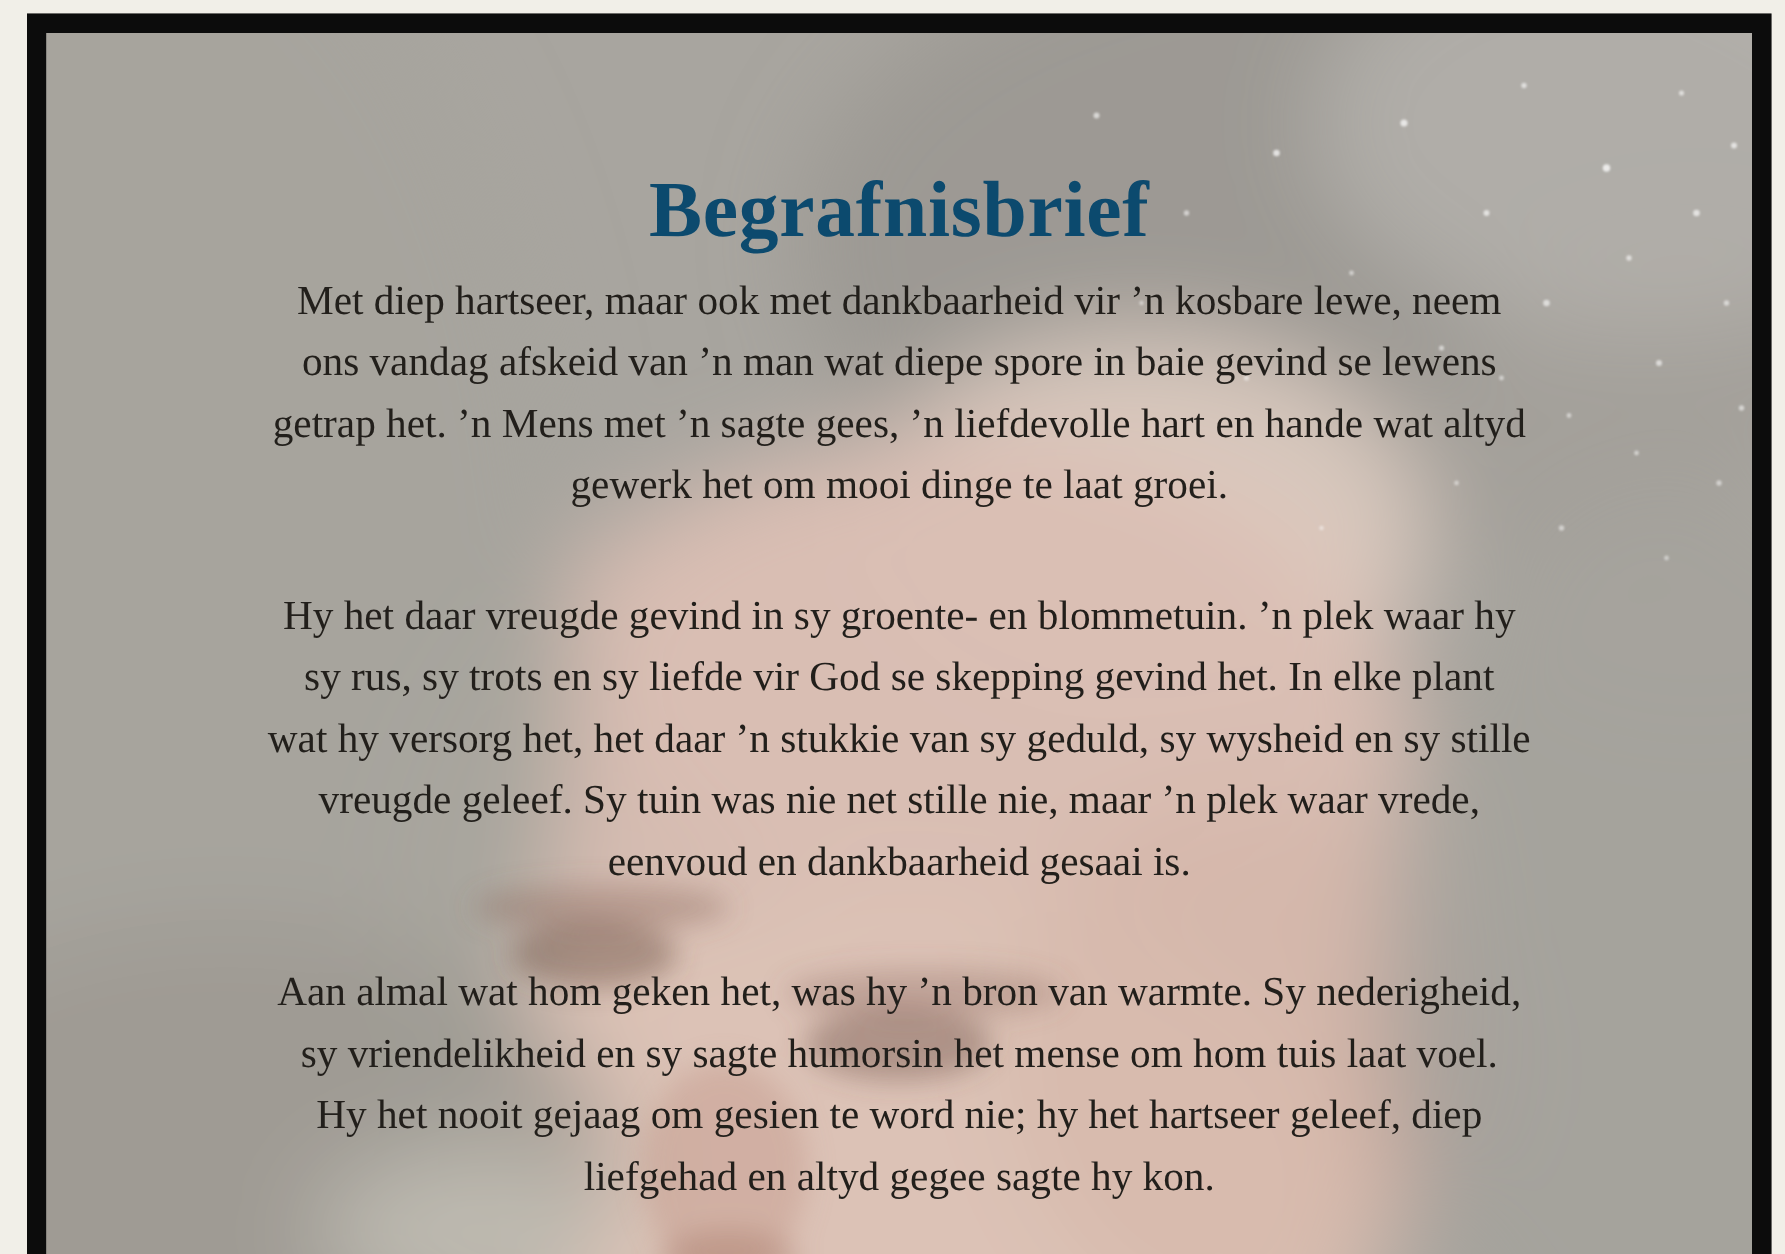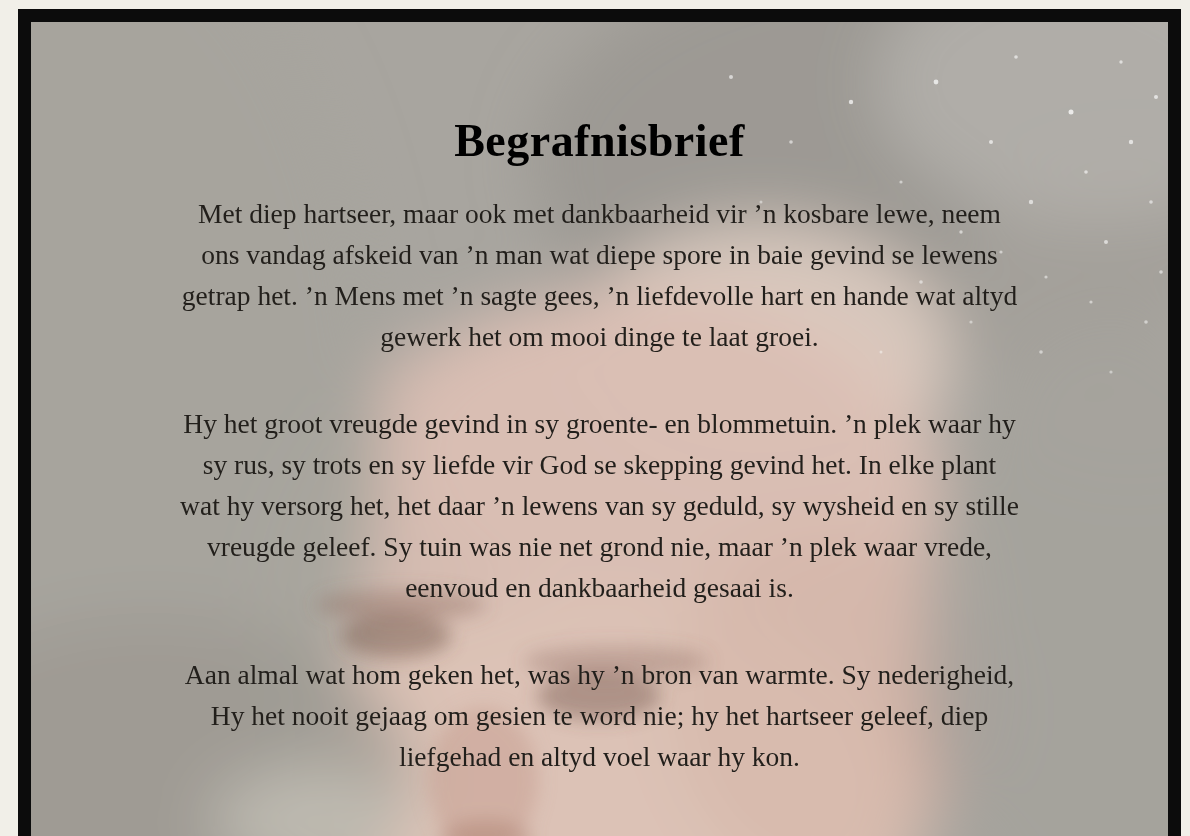--- a/index.html
+++ b/index.html
@@ -33,26 +33,26 @@
   }
   .text-layer {
     position: absolute;
     inset: 0;
     padding: 88px 26px 0 26px;
     box-sizing: border-box;
     text-align: center;
     color: #221f1b;
   }
   .letter-title {
-    font-size: 46px;
+    font-size: 53px;
     line-height: 61px;
     font-weight: 700;
-    margin: 0 0 22px 0;
+    margin: 0 0 8px 0;
     letter-spacing: 0.5px;
-    color: #000000;
+    color: #0c4a6e;
   }
   .para {
     font-size: 27.5px;
     line-height: 41px;
     margin: 0 0 46px 0;
     font-weight: 400;
   }
   .para:last-child { margin-bottom: 0; }
   .text-line { white-space: nowrap; }
 </style>
@@ -142,27 +142,28 @@
     <h1 class="letter-title">Begrafnisbrief</h1>
 
     <div class="para">
       <div class="text-line">Met diep hartseer, maar ook met dankbaarheid vir ’n kosbare lewe, neem</div>
       <div class="text-line">ons vandag afskeid van ’n man wat diepe spore in baie gevind se lewens</div>
       <div class="text-line">getrap het. ’n Mens met ’n sagte gees, ’n liefdevolle hart en hande wat altyd</div>
       <div class="text-line">gewerk het om mooi dinge te laat groei.</div>
     </div>
 
     <div class="para">
-      <div class="text-line">Hy het groot vreugde gevind in sy groente- en blommetuin. ’n plek waar hy</div>
+      <div class="text-line">Hy het daar vreugde gevind in sy groente- en blommetuin. ’n plek waar hy</div>
       <div class="text-line">sy rus, sy trots en sy liefde vir God se skepping gevind het. In elke plant</div>
-      <div class="text-line">wat hy versorg het, het daar ’n lewens van sy geduld, sy wysheid en sy stille</div>
-      <div class="text-line">vreugde geleef. Sy tuin was nie net grond nie, maar ’n plek waar vrede,</div>
+      <div class="text-line">wat hy versorg het, het daar ’n stukkie van sy geduld, sy wysheid en sy stille</div>
+      <div class="text-line">vreugde geleef. Sy tuin was nie net stille nie, maar ’n plek waar vrede,</div>
       <div class="text-line">eenvoud en dankbaarheid gesaai is.</div>
     </div>
 
     <div class="para">
       <div class="text-line">Aan almal wat hom geken het, was hy ’n bron van warmte. Sy nederigheid,</div>
+      <div class="text-line">sy vriendelikheid en sy sagte humorsin het mense om hom tuis laat voel.</div>
       <div class="text-line">Hy het nooit gejaag om gesien te word nie; hy het hartseer geleef, diep</div>
-      <div class="text-line">liefgehad en altyd voel waar hy kon.</div>
+      <div class="text-line">liefgehad en altyd gegee sagte hy kon.</div>
     </div>
   </div>
 
 </div>
 
 </body></html>

